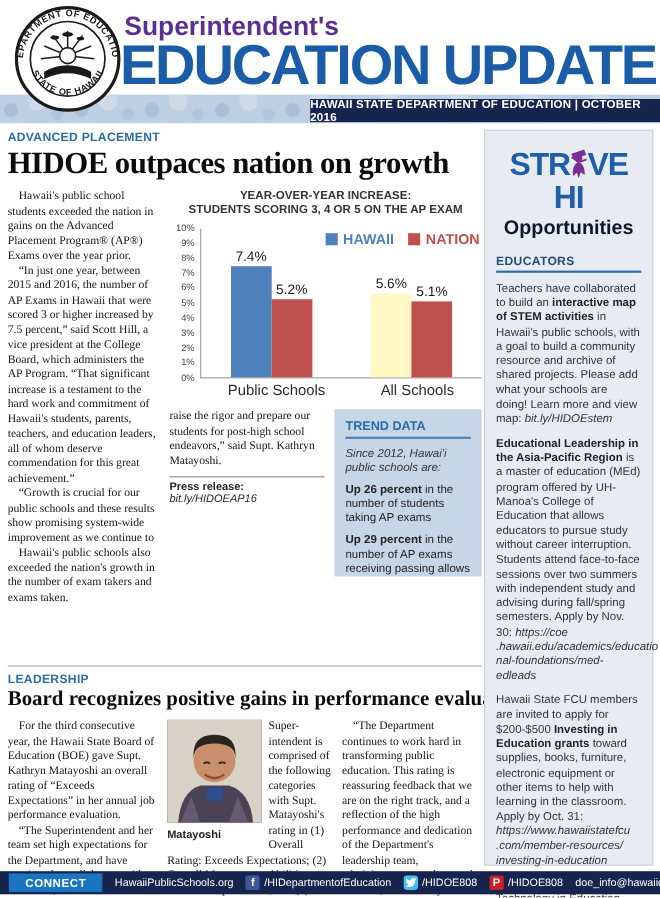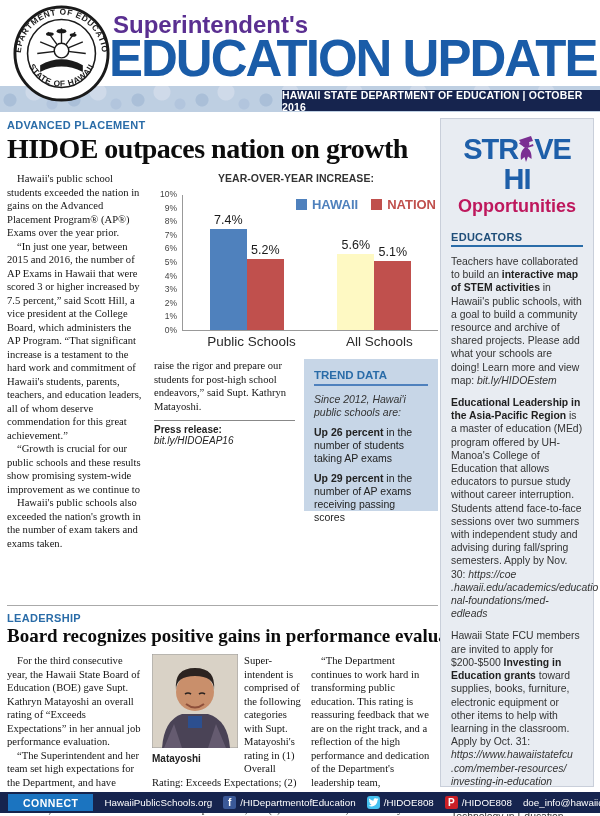--- a/index.html
+++ b/index.html
@@ -75,21 +75,21 @@
   .lead-col3 { flex:1; }
   .photo-wrap { float:left; width:86px; margin:0 6px 2px 0; }
   .photo-caption { font-size:10px; font-weight:bold; color:#222; margin-top:1px; }
 
   
   .sidebar { position:absolute; left:440px; top:118px; width:154px; height:669px;
     background:#E8ECF2; border:1px solid #C9CFDA; padding:10px 10px 8px; }
   .strive-logo { text-align:center; margin:4px 0 0; font-size:29px; font-weight:bold; color:#1E5FA9;
     letter-spacing:-1px; line-height:30px; }
   .strive-logo svg { vertical-align:-4px; margin:0 -1px; }
-  .strive-tagline { text-align:center; color:#be185d; font-size:18px; font-weight:bold; margin:2px 0 14px; }
+  .strive-tagline { text-align:center; color:#0f172a; font-size:18px; font-weight:bold; margin:2px 0 14px; }
   .sb-heading { font-size:11px; font-weight:bold; color:#1F4E79; border-bottom:2px solid #2A6CA8;
     padding-bottom:2px; margin-bottom:8px; letter-spacing:.3px; }
   .sb-p { font-size:10.4px; line-height:13.2px; color:#333; margin-bottom:9px; }
   .sb-p b { color:#1f1f1f; }
   .sb-p .link { font-style:italic; }
 
   
   .footer { position:absolute; left:0; bottom:3px; width:600px; height:21px; background:#16244E;
     display:flex; align-items:center; gap:11px; padding:0 10px 0 8px; color:#fff; font-size:9.8px; }
   .connect { background:#1B74C0; height:17px; padding:0 15px; display:flex; align-items:center;
@@ -151,20 +151,21 @@
       <p>Hawaii's public school students exceeded the nation in gains on the Advanced Placement Program® (AP®) Exams over the year prior.</p>
       <p>“In just one year, between 2015 and 2016, the number of AP Exams in Hawaii that were scored 3 or higher increased by 7.5 percent,” said Scott Hill, a vice president at the College Board, which administers the AP Program. “That significant increase is a testament to the hard work and commitment of Hawaii's students, parents, teachers, and education leaders, all of whom deserve commendation for this great achievement.”</p>
       <p>“Growth is crucial for our public schools and these results show promising system-wide improvement as we continue to</p>
       <p>Hawaii's public schools also exceeded the nation's growth in the number of exam takers and exams taken.</p>
     </div>
 
     <div class="ap-right">
 
       <div class="chart">
         <div class="chart-title">YEAR-OVER-YEAR INCREASE:</div>
+        <div class="chart-title">STUDENTS SCORING 3, 4 OR 5 ON THE AP EXAM</div>
         <div class="plot-row">
           <div class="y-axis">
               <div class="ytick" style="bottom: -4px;">0%</div>
               <div class="ytick" style="bottom: 9.6px;">1%</div>
               <div class="ytick" style="bottom: 23.2px;">2%</div>
               <div class="ytick" style="bottom: 36.8px;">3%</div>
               <div class="ytick" style="bottom: 50.4px;">4%</div>
               <div class="ytick" style="bottom: 64px;">5%</div>
               <div class="ytick" style="bottom: 77.6px;">6%</div>
               <div class="ytick" style="bottom: 91.2px;">7%</div>
@@ -213,21 +214,21 @@
           <div class="press">
             <b>Press release:</b>
             <i>bit.ly/HIDOEAP16</i>
           </div>
         </div>
 
         <div class="trend-box">
           <div class="trend-title">TREND DATA</div>
           <div class="trend-intro">Since 2012, Hawai'i public schools are:</div>
           <div class="trend-item"><b>Up 26 percent</b><span> in the number of students taking AP exams</span></div>
-          <div class="trend-item"><b>Up 29 percent</b><span> in the number of AP exams receiving passing scores</span></div>
+          <div class="trend-item"><b>Up 29 percent</b><span> in the number of AP exams receiving passing allows</span></div>
         </div>
       </div>
     </div>
   </div>
 
   <div class="divider"></div>
 
   <div class="kicker">LEADERSHIP</div>
   <h2 class="lead-headline">Board recognizes positive gains in performance evaluation</h2>
 

